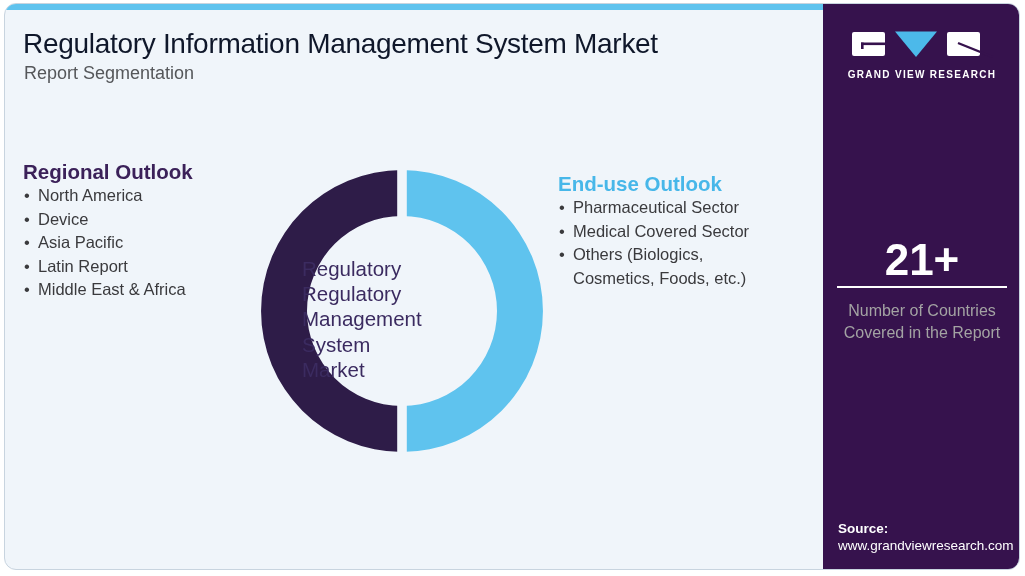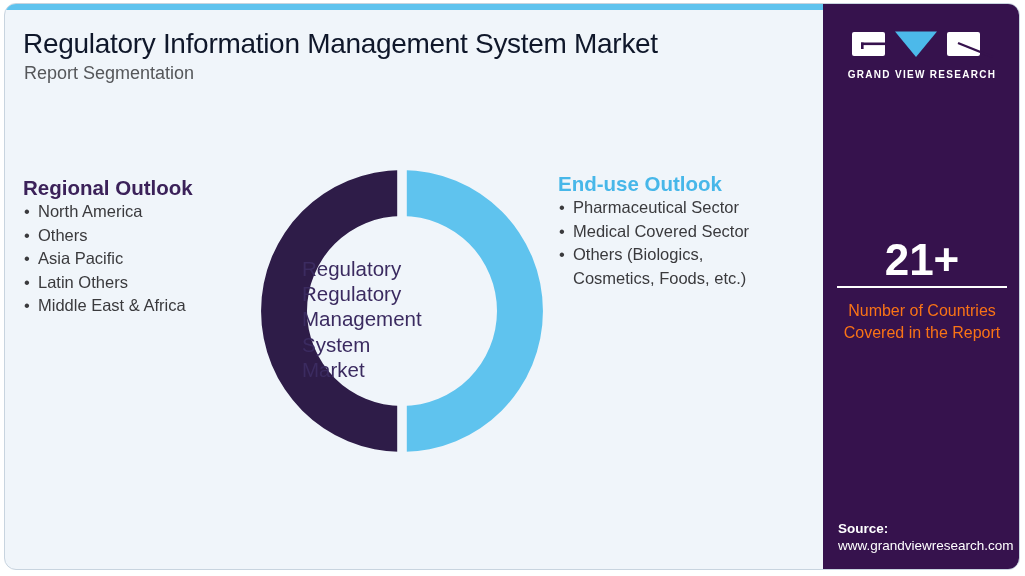--- a/index.html
+++ b/index.html
@@ -12,21 +12,21 @@
           overflow:hidden; }
 
   .top-strip { position:absolute; left:0; top:0; width:818px; height:6px;
                background:#5fc3ee; }
 
   .title { position:absolute; left:18px; top:24px; font-size:28px; font-weight:normal;
            color:#0f172a; letter-spacing:-0.3px; }
   .subtitle { position:absolute; left:19px; top:59px; font-size:18px; color:#55575a; }
 
   .outlook { position:absolute; width:230px; }
-  .outlook-regional { left:18px; top:172px; }
+  .outlook-regional { left:18px; top:156px; }
   .outlook-enduse  { left:553px; top:168px; width:215px; }
   .outlook h2 { font-size:20.5px; font-weight:bold; }
   .outlook-regional h2 { color:#3b2159; }
   .outlook-enduse h2 { color:#47b7e9; }
   .outlook ul { list-style:none; }
   .outlook li { position:relative; padding-left:15px; font-size:16.5px;
                 line-height:23.5px; color:#3a3a3d; }
   .outlook li::before { content:"\2022"; position:absolute; left:1px; color:#3a3a3d; }
 
   .donut-wrap { position:absolute; left:252px; top:162px; width:290px; height:290px; }
@@ -38,43 +38,43 @@
   .sidebar { position:absolute; left:818px; top:0; width:198px; height:100%;
              background:#36124d; color:#ffffff;padding-left:8px; }
   .logo-block { position:absolute; left:0; top:26px; width:100%; text-align:center; }
   .brand-name { margin-top:7px; font-size:10px; font-weight:bold;
                 letter-spacing:1.3px; color:#ffffff; }
 
   .stat { position:absolute; left:0; top:234px; width:100%; text-align:center; }
   .stat-value { font-size:44px; font-weight:bold; line-height:44px; color:#ffffff; }
   .stat-divider { height:2px; background:#ffffff; margin:4px 14px 7px 14px; }
   .stat-caption { margin:12px auto; width:176px; font-size:16px; line-height:21.5px;
-                  color:#f97316; }
+                  color:#a3a3a3; }
 
   .source { position:absolute; left:15px; bottom:15px; text-align:left; }
   .source-label { font-size:13.5px; font-weight:bold; line-height:17px; color:#ffffff; }
   .source-url { font-size:13.5px; line-height:17px; color:#ffffff; }
 </style>
 </head>
 <body>
 
 <div class="page">
   <div class="card">
     <div class="top-strip"></div>
 
     <h1 class="title">Regulatory Information Management System Market</h1>
     <div class="subtitle">Report Segmentation</div>
 
     <section class="outlook outlook-regional">
       <h2>Regional Outlook</h2>
       <ul>
         <li>North America</li>
-        <li>Others</li>
+        <li>Device</li>
         <li>Asia Pacific</li>
-        <li>Latin Others</li>
+        <li>Latin Report</li>
         <li>Middle East &amp; Africa</li>
       </ul>
     </section>
 
     <div class="donut-wrap">
       <svg width="290" height="290" viewBox="0 0 290 290">
         <path d="M145,4 A141,141 0 0 0 145,286 L145,240 A95,95 0 0 1 145,50 Z" fill="#2e1c48"></path>
         <path d="M145,4 A141,141 0 0 1 145,286 L145,240 A95,95 0 0 0 145,50 Z" fill="#5fc3ee"></path>
         <rect x="140.2" y="0" width="9.6" height="52" fill="#f0f5fa"></rect>
         <rect x="140.2" y="238" width="9.6" height="52" fill="#f0f5fa"></rect>

